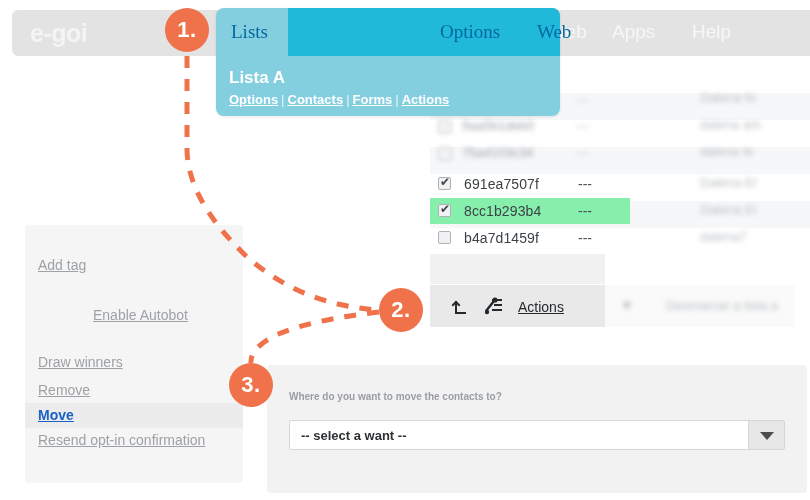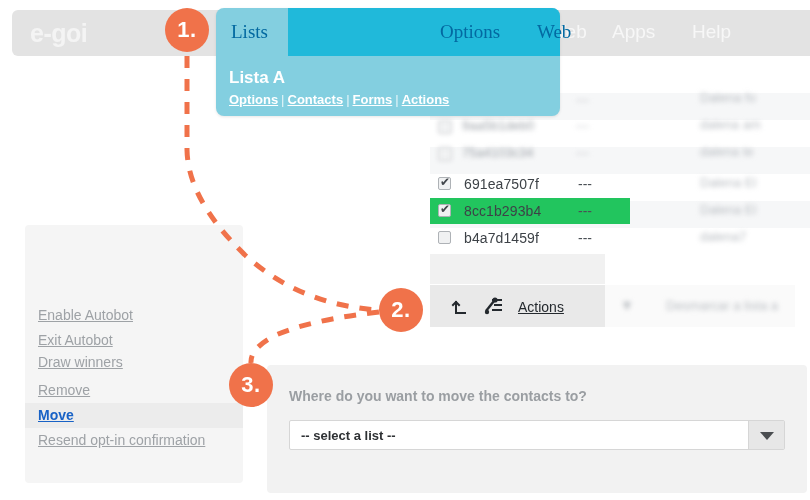--- a/index.html
+++ b/index.html
@@ -89,21 +89,21 @@
     filter: blur(2.2px);
   }
 
   
   .c-row {
     position: absolute;
     left: 430px;
     width: 200px;
     height: 26px;
   }
-  .c-row.alt { background: #22c55e; }
+  .c-row.alt { background: #86efac; }
   .c-chk {
     position: absolute;
     left: 8px;
     top: 6px;
     width: 13px;
     height: 13px;
     border: 1px solid #aeb2b6;
     border-radius: 2px;
     background: #f0f1f2;
     box-sizing: border-box;
@@ -287,21 +287,21 @@
     top: 365px;
     width: 540px;
     height: 128px;
     background: #f2f2f2;
     border-radius: 4px;
   }
   .move-q {
     position: absolute;
     left: 289px;
     top: 387px;
-    font-size: 14px;
+    font-size: 10px;
     font-weight: bold;
     color: #9a9ea2;
     line-height: 19px;
   }
   .move-select {
     position: absolute;
     left: 289px;
     top: 420px;
     width: 496px;
     height: 30px;
@@ -446,31 +446,31 @@
   <div class="nav-item nav-lists">Lists</div>
   <div class="nav-item nav-reports">Options</div>
   <div class="nav-item nav-web">Web</div>
 
   <div class="nav-title">Lista A</div>
   <div class="nav-sublinks">
     <a href="#">Options</a><span class="sep">|</span><a href="#">Contacts</a><span class="sep">|</span><a href="#">Forms</a><span class="sep">|</span><a href="#">Actions</a>
   </div>
 
   <div class="side-panel"></div>
-  <div class="side-item" style="top:303px;">Enable Autobot</div>
-  <div class="side-item" style="top:328px;">Exit Autobot</div>
+  <div class="side-item" style="top:253px;">Add tag</div>
+  <div class="side-item" style="top:303px;text-align:center;">Enable Autobot</div>
   <div class="side-item" style="top:350px;">Draw winners</div>
   <div class="side-item" style="top:378px;">Remove</div>
   <div class="side-item" style="top:428px;">Resend opt-in confirmation</div>
   <div class="side-item active" style="top:403px;">Move</div>
 
   <div class="move-panel"></div>
   <div class="move-q">Where do you want to move the contacts to?</div>
   <div class="move-select">
-    <span class="move-select-label">-- select a list --</span>
+    <span class="move-select-label">-- select a want --</span>
     <span class="move-select-arrow"></span>
   </div>
 
   <svg id="paths">
     <path d="M187,56 L187,150 Q188,200 245,255 Q300,305 379,310" fill="none" stroke="#f0724a" stroke-width="5" stroke-dasharray="12 11" stroke-linecap="butt"></path>
     <path d="M379,312 Q310,320 276,335 Q250,348 251,363" fill="none" stroke="#f0724a" stroke-width="5" stroke-dasharray="12 11" stroke-linecap="butt"></path>
   </svg>
 
   <div class="step step-1">1.</div>
   <div class="step step-2">2.</div>

